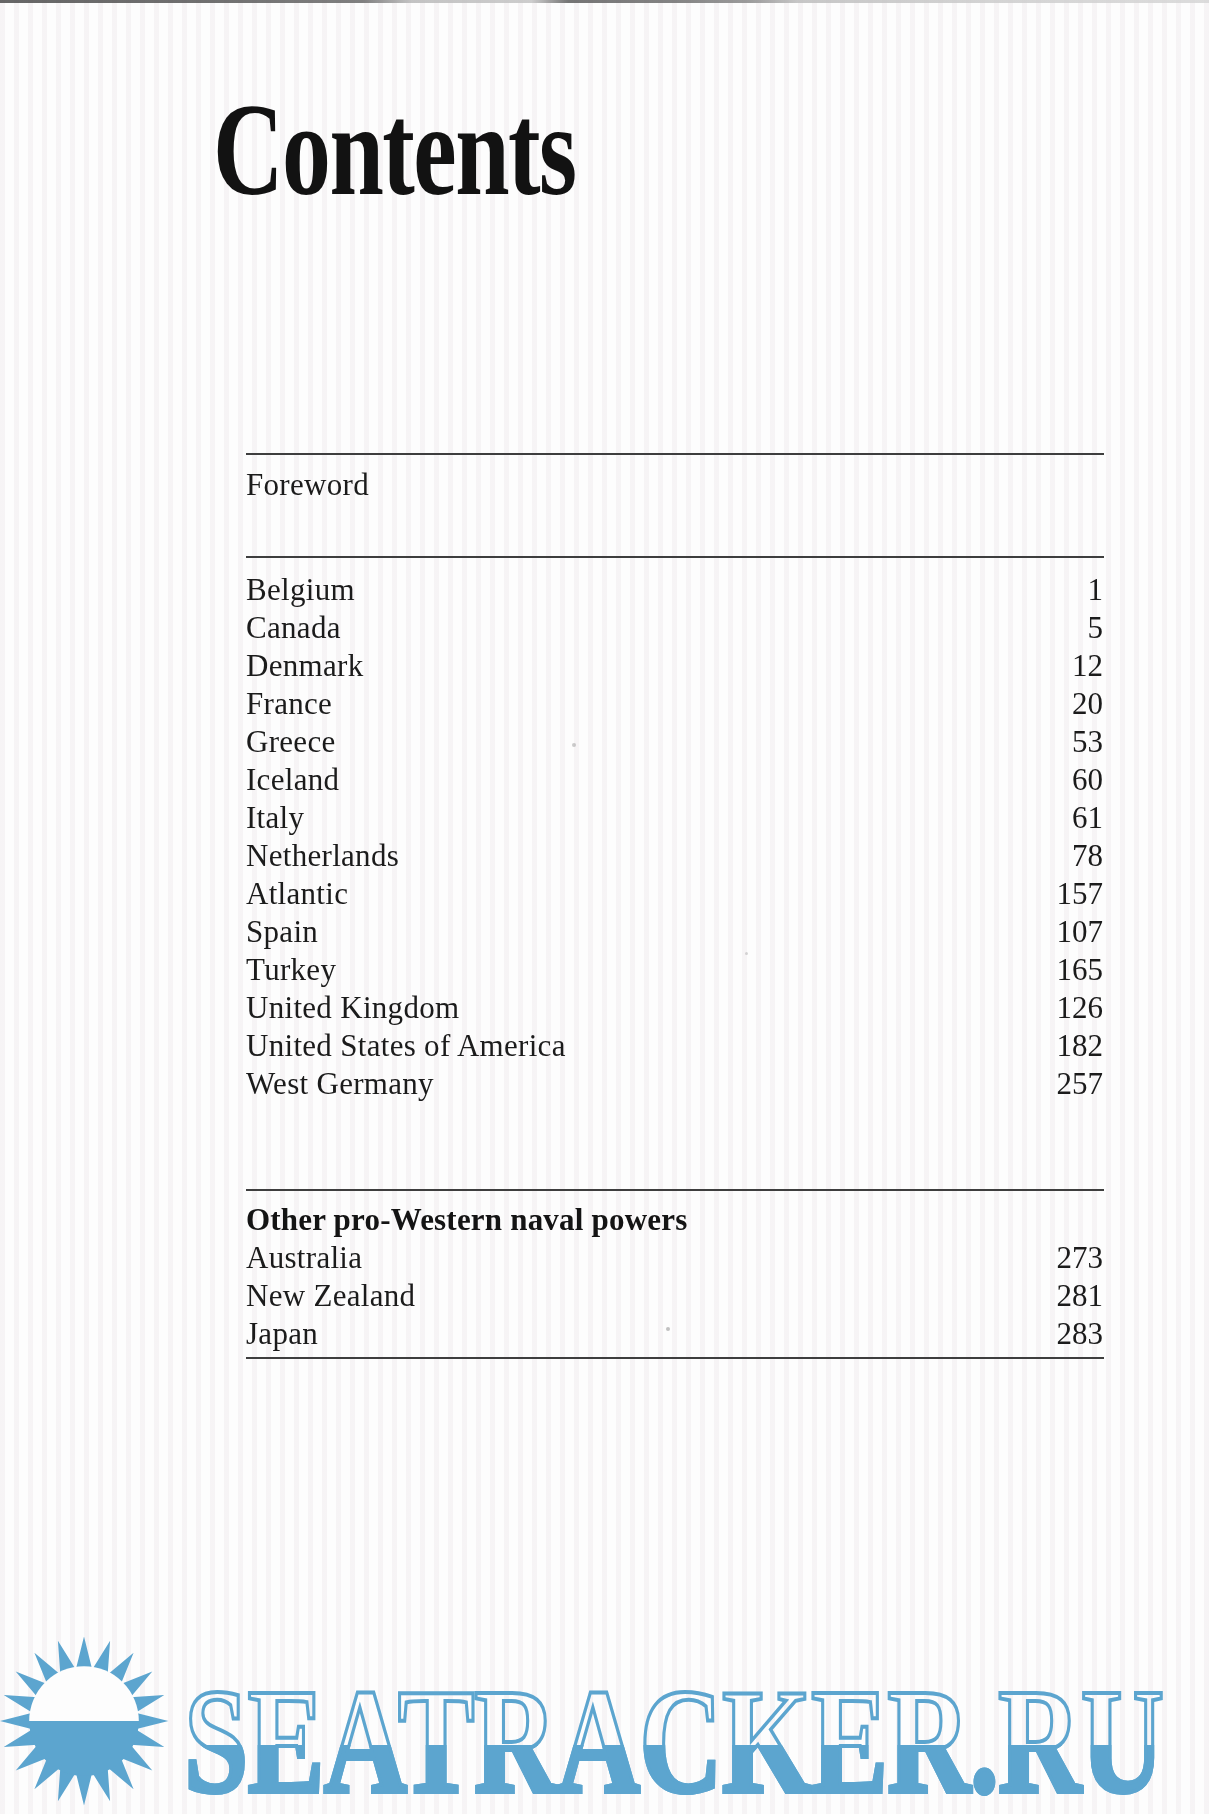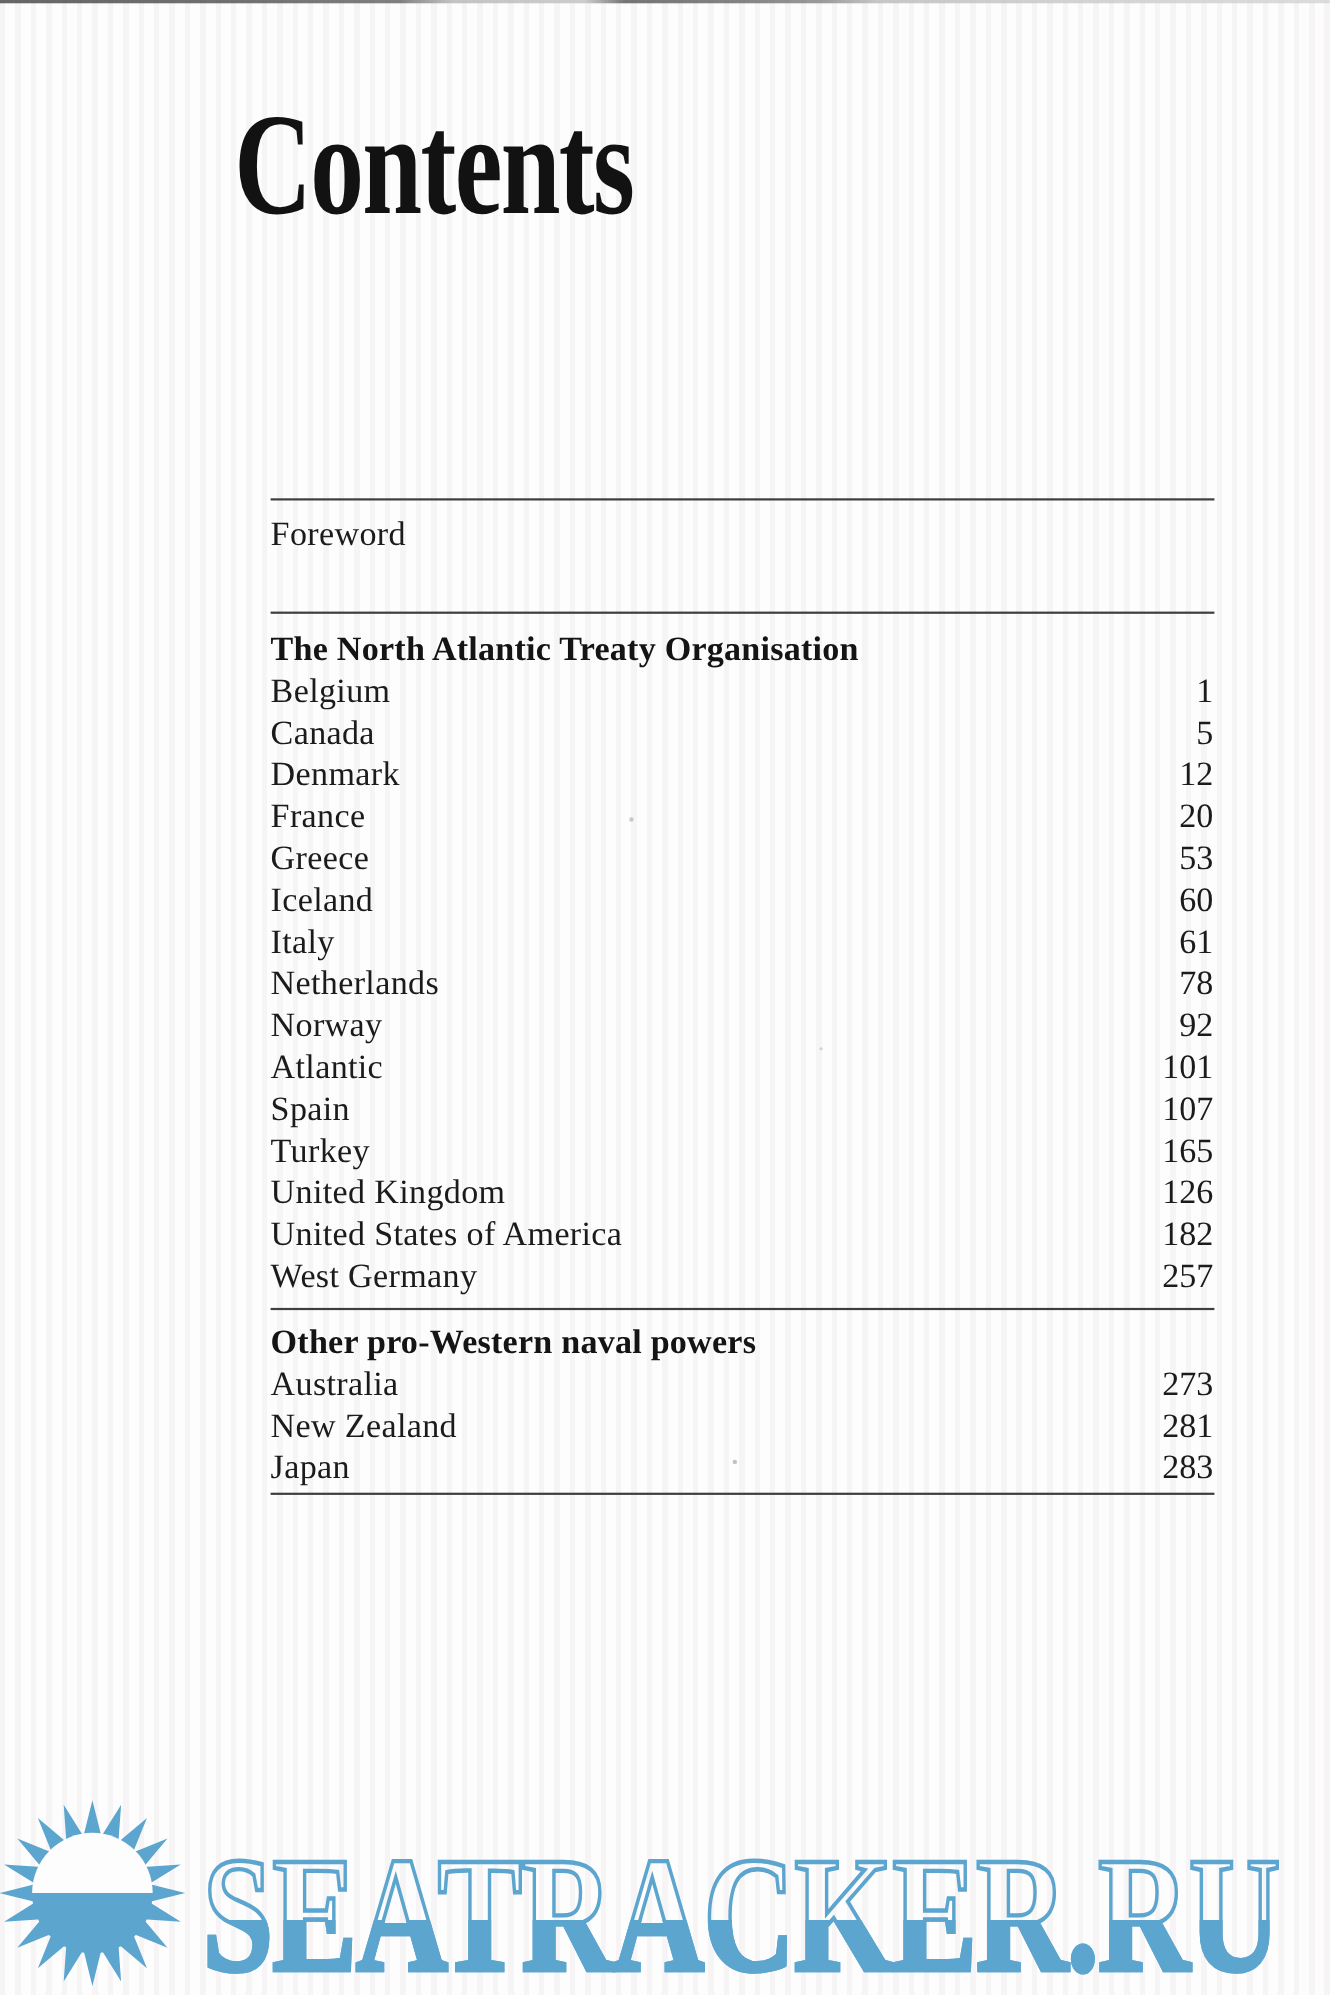--- a/index.html
+++ b/index.html
@@ -102,21 +102,20 @@
   <div class="toc-block" id="front-matter">
       <div class="row">
         <span class="lbl">Foreword</span>
         <span class="pg"></span>
       </div>
     </div>
 
   <div class="rule" id="rule-2"></div>
 
   <div class="toc-block" id="section-0">
-    <div class="heading">The North Atlantic Treaty Organisation</div>
   <div class="row">
         <span class="lbl">Belgium</span>
         <span class="pg">1</span>
       </div>
       <div class="row">
         <span class="lbl">Canada</span>
         <span class="pg">5</span>
       </div>
       <div class="row">
         <span class="lbl">Denmark</span>
@@ -136,26 +135,22 @@
       </div>
       <div class="row">
         <span class="lbl">Italy</span>
         <span class="pg">61</span>
       </div>
       <div class="row">
         <span class="lbl">Netherlands</span>
         <span class="pg">78</span>
       </div>
       <div class="row">
-        <span class="lbl">Norway</span>
-        <span class="pg">92</span>
-      </div>
-      <div class="row">
         <span class="lbl">Atlantic</span>
-        <span class="pg">101</span>
+        <span class="pg">157</span>
       </div>
       <div class="row">
         <span class="lbl">Spain</span>
         <span class="pg">107</span>
       </div>
       <div class="row">
         <span class="lbl">Turkey</span>
         <span class="pg">165</span>
       </div>
       <div class="row">

